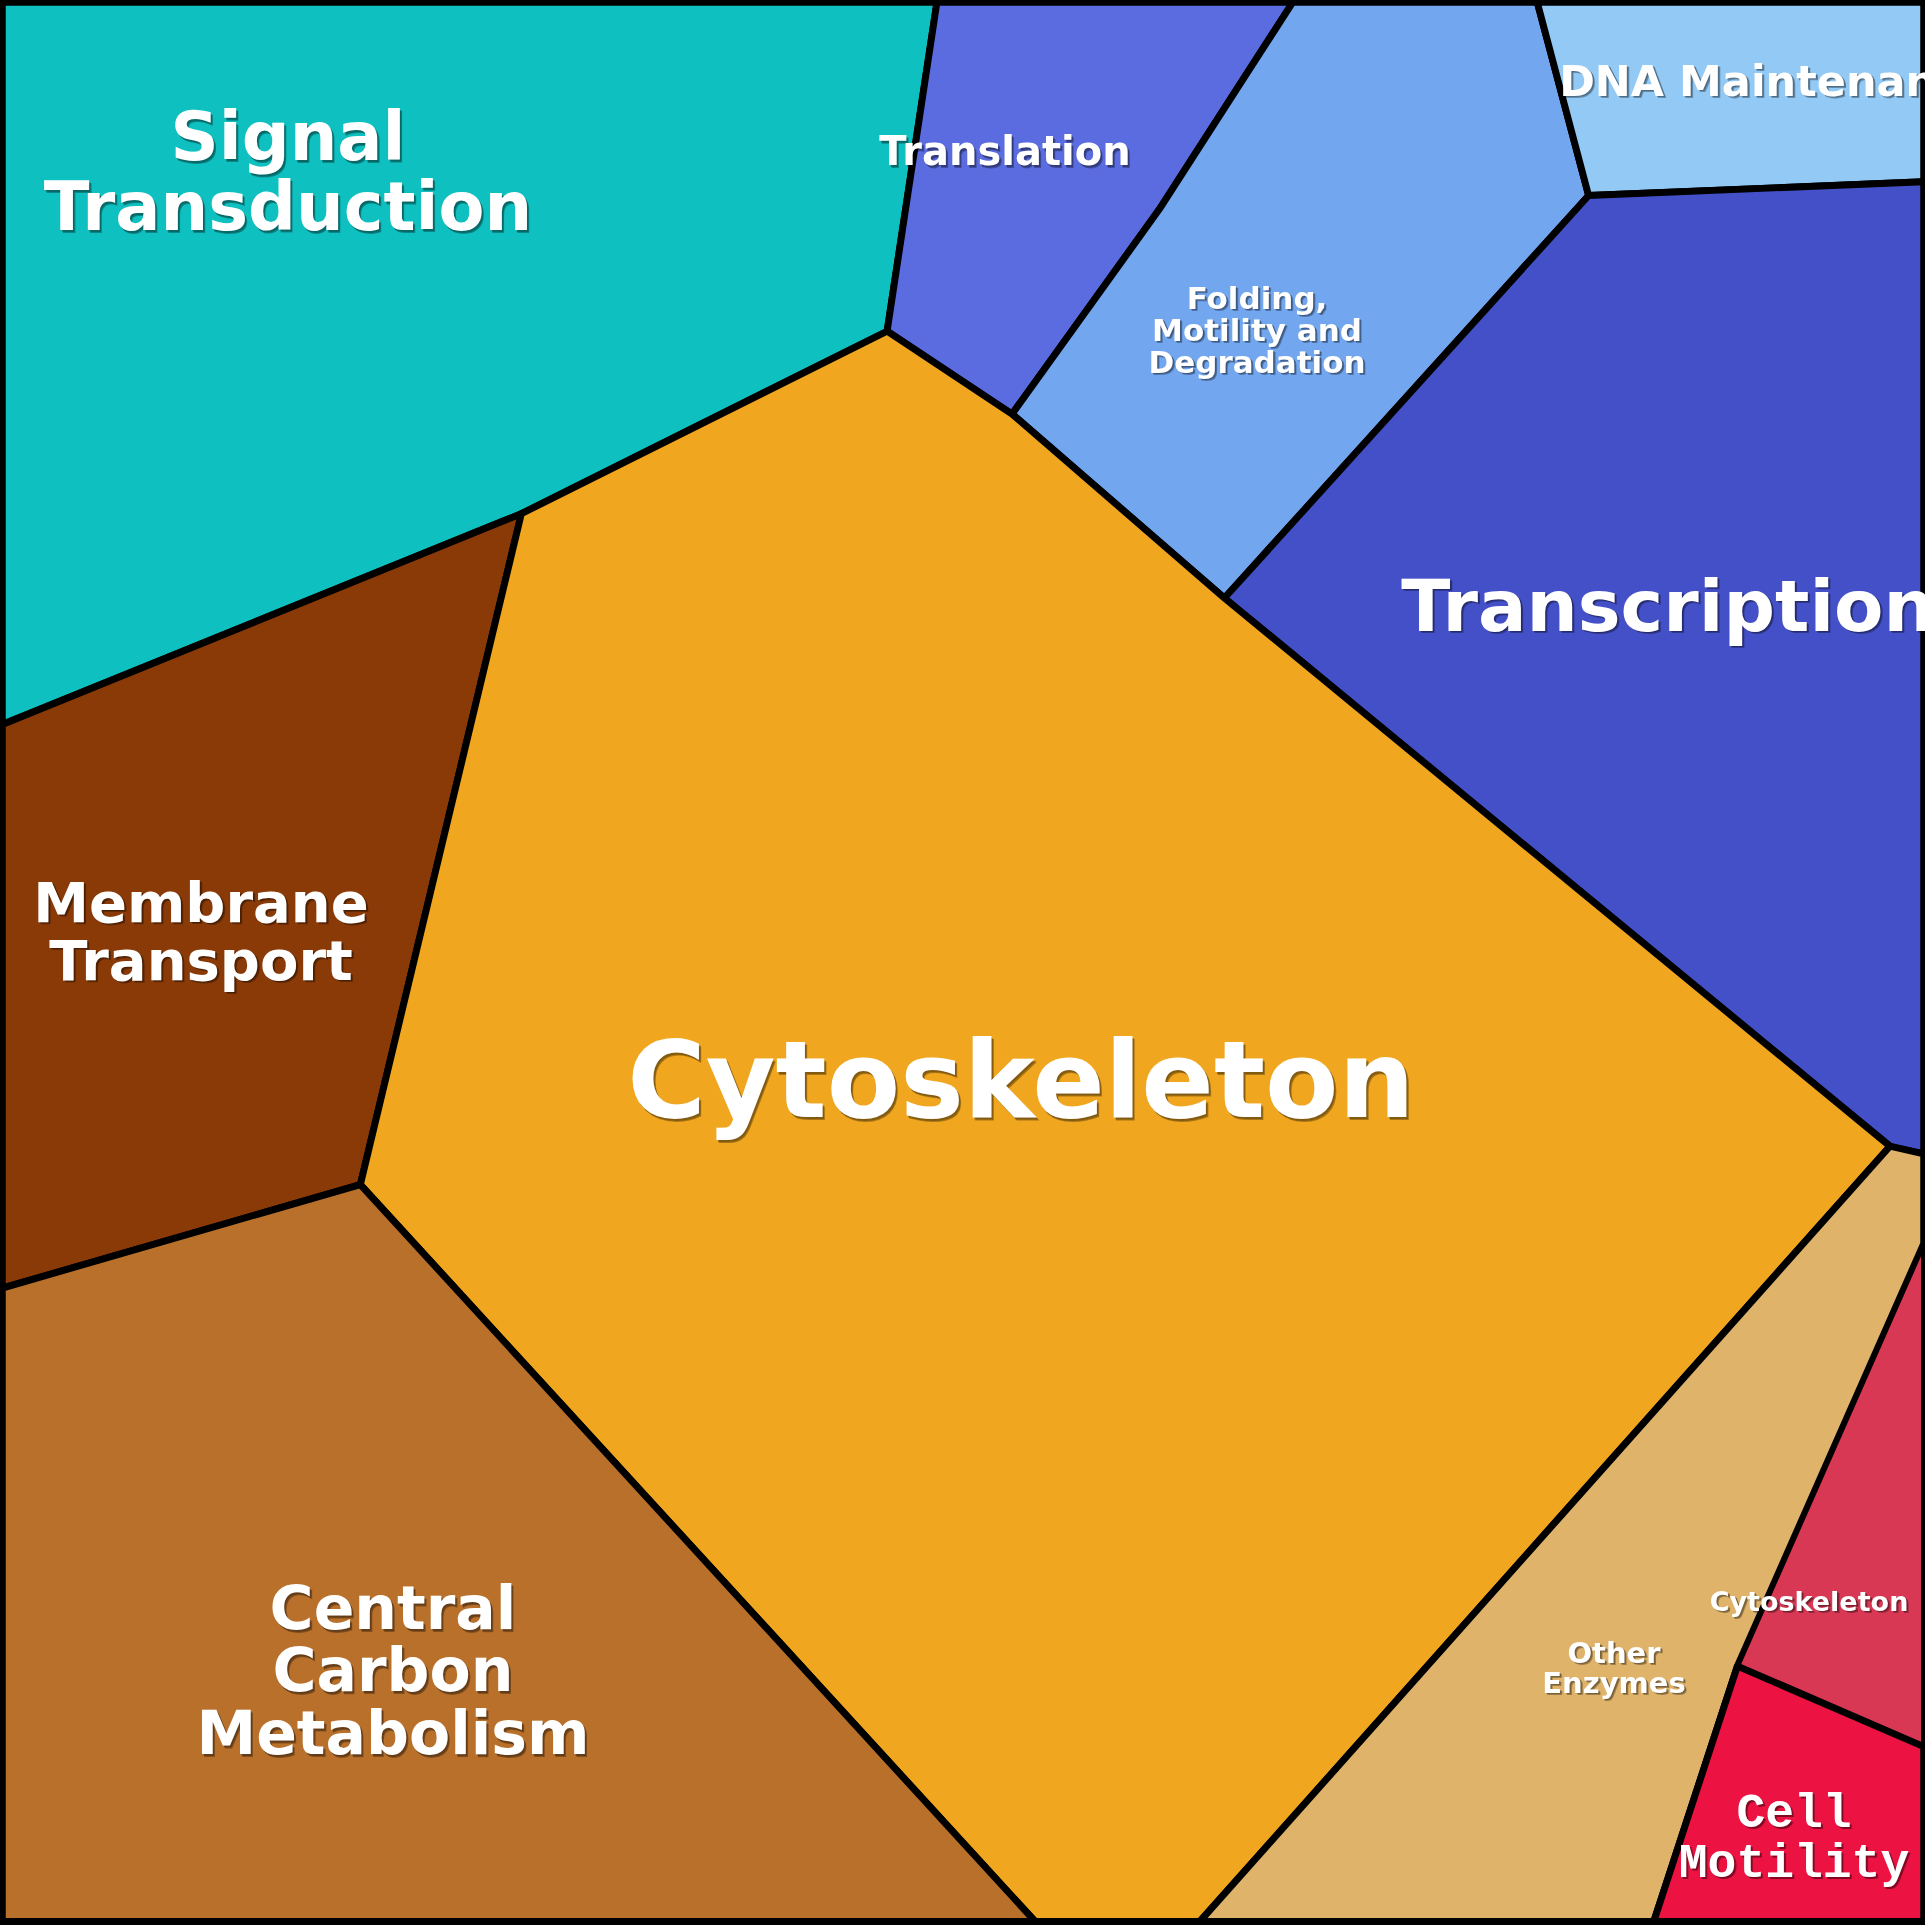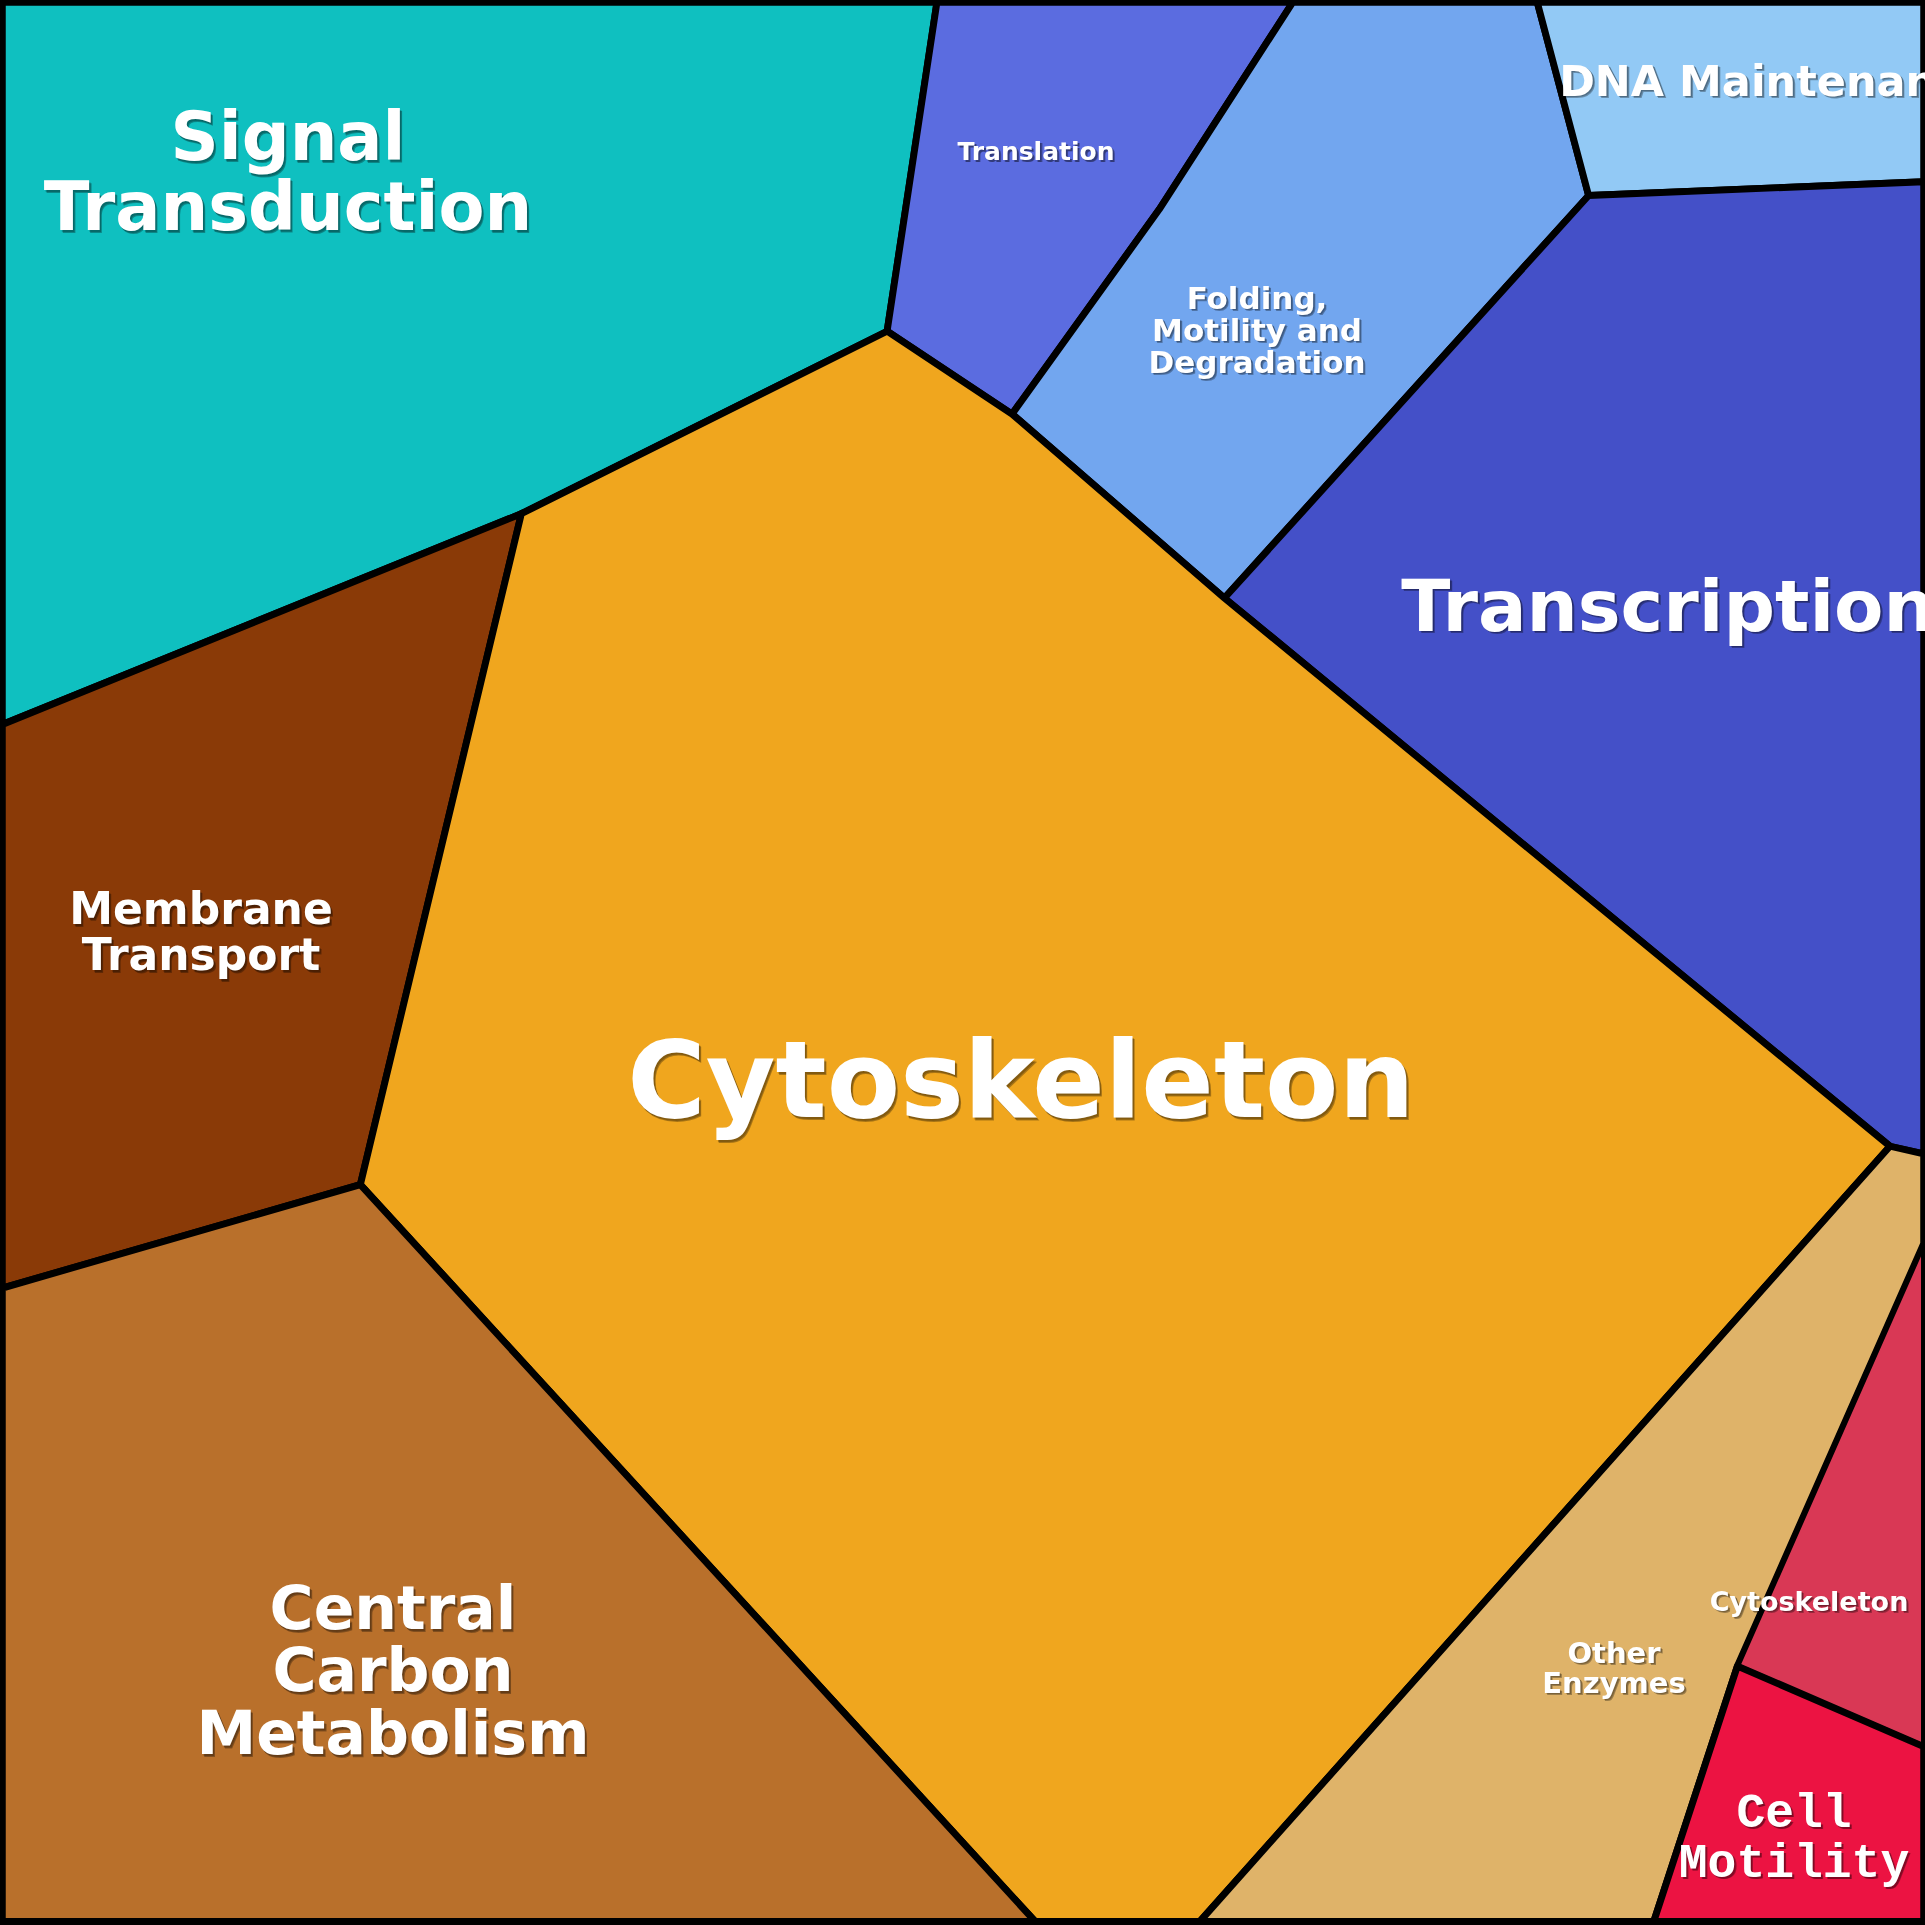--- a/index.html
+++ b/index.html
@@ -63,27 +63,27 @@
         <polygon points="1157,432 1320,540 1597,780 2465,1495 1565,2506 1350,2506 470,1545 680,670" fill="#F0A61E" class="cell-poly"></polygon>
         <polygon points="470,1545 1350,2506 3,2506 3,1680" fill="#B9702B" class="cell-poly"></polygon>
         <polygon points="2465,1495 2509,1505 2509,1622 2266,2173 2157,2506 1565,2506" fill="#DFB369" class="cell-poly"></polygon>
         <polygon points="2509,1622 2509,2278 2266,2173" fill="#D93855" class="cell-poly thin"></polygon>
         <polygon points="2266,2173 2509,2278 2509,2506 2157,2506" fill="#EC1342" class="cell-poly"></polygon>
       </g>
   </svg>
   <div id="labels-layer">
       <div class="cell-label" style="left: 288px; top: 173px; font-size: 67px;">Signal
 Transduction</div>
-      <div class="cell-label" style="left: 1036px; top: 152px; font-size: 25px;">Translation</div>
+      <div class="cell-label" style="left: 1005px; top: 152px; font-size: 40px;">Translation</div>
       <div class="cell-label" style="left: 1257px; top: 330px; font-size: 31px;">Folding,
 Motility and
 Degradation</div>
       <div class="cell-label" style="left: 1775px; top: 81px; font-size: 43px;">DNA Maintenance</div>
       <div class="cell-label" style="left: 1668px; top: 606px; font-size: 72px;">Transcription</div>
-      <div class="cell-label" style="left: 201px; top: 932px; font-size: 44px;">Membrane
+      <div class="cell-label" style="left: 201px; top: 932px; font-size: 56px;">Membrane
 Transport</div>
       <div class="cell-label" style="left: 1021px; top: 1081px; font-size: 107px;">Cytoskeleton</div>
       <div class="cell-label" style="left: 393px; top: 1671px; font-size: 60px;">Central
 Carbon
 Metabolism</div>
       <div class="cell-label" style="left: 1614px; top: 1668px; font-size: 29px;">Other
 Enzymes</div>
       <div class="cell-label" style="left: 1809px; top: 1602px; font-size: 27px;">Cytoskeleton</div>
       <div class="cell-label" style="left: 1794px; top: 1840px; font-size: 48px; font-family: Liberation Mono, monospace;">Cell
 Motility</div>

